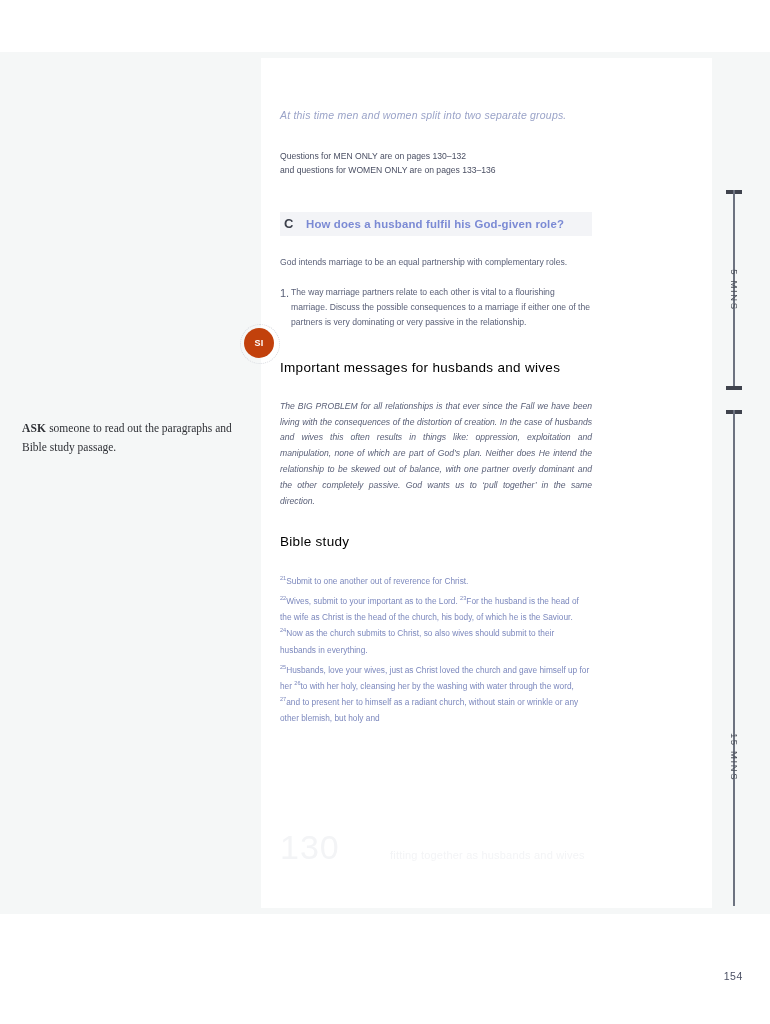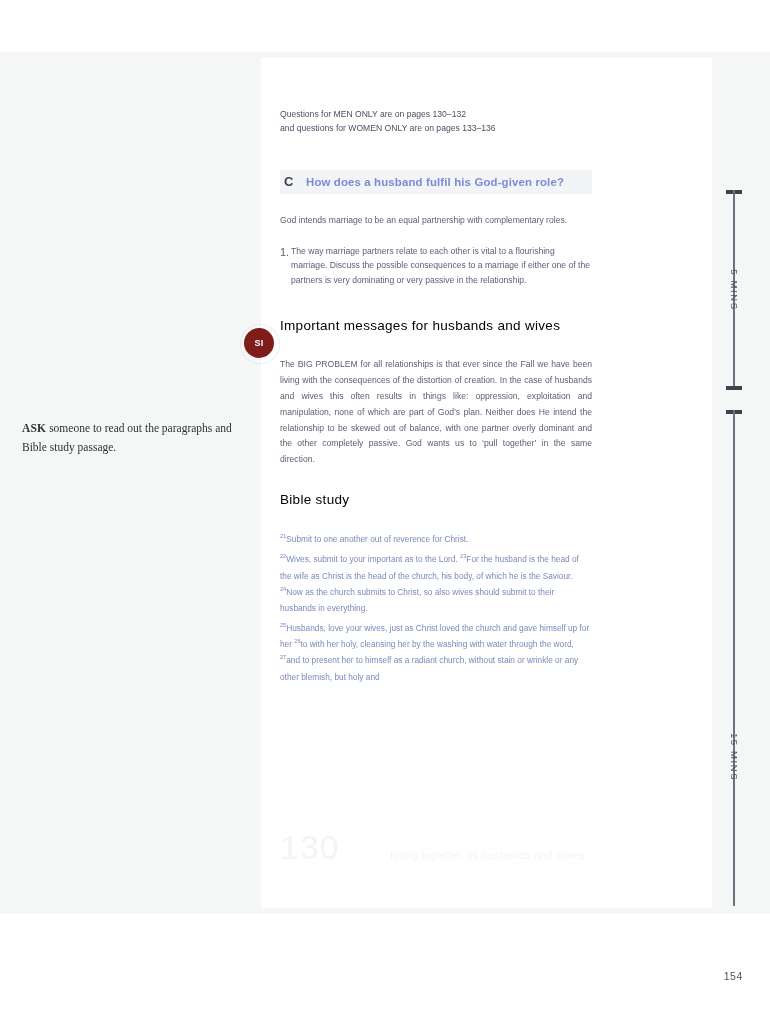--- a/index.html
+++ b/index.html
@@ -125,21 +125,21 @@
     left:-4px;top:-4px;
     width:38px;height:38px;
     border-radius:50%;
     border:1px dotted #d8dadf;
   }
   #si-badge .disc{
     position:absolute;
     left:0;top:0;
     width:30px;height:30px;
     border-radius:50%;
-    background:#7f1d1d;
+    background:#c2410c;
     color:#ffffff;
     font-size:9px;
     font-weight:bold;
     display:flex;
     align-items:center;
     justify-content:center;
     letter-spacing:.3px;
   }
   
   .sub-head{
@@ -148,20 +148,21 @@
     font-weight:400;
     letter-spacing:.3px;
     margin:0 0 24px 0;
   }
   .para{
     font-size:8.6px;
     color:#5a6078;
     line-height:1.85;
     text-align:justify;
     margin:0 0 24px 0;
+    font-style:italic;
   }
   .scripture{
     font-size:8.3px;
     color:#7c88bd;
     line-height:1.95;
     margin:0 0 4px 0;
   }
   .scripture sup{
     font-size:5.6px;
     vertical-align:super;
@@ -232,20 +233,21 @@
 <div id="reader-panel"></div>
 
 <div id="page-sheet"></div>
 
 <div id="margin-note">
   <span class="lead">ASK</span><span> someone to read out the paragraphs and Bible study passage.</span>
 </div>
 
 <div id="content">
 
+  <p class="intro-italic">At this time men and women split into two separate groups.</p>
 
   <p class="small-note">
     <span>Questions for MEN ONLY are on pages 130–132</span><br>
     <span>and questions for WOMEN ONLY are on pages 133–136</span>
   </p>
 
 
   <div class="heading-band">
     <span class="heading-letter">C</span>
     <span class="heading-text">How does a husband fulfil his God-given role?</span>

